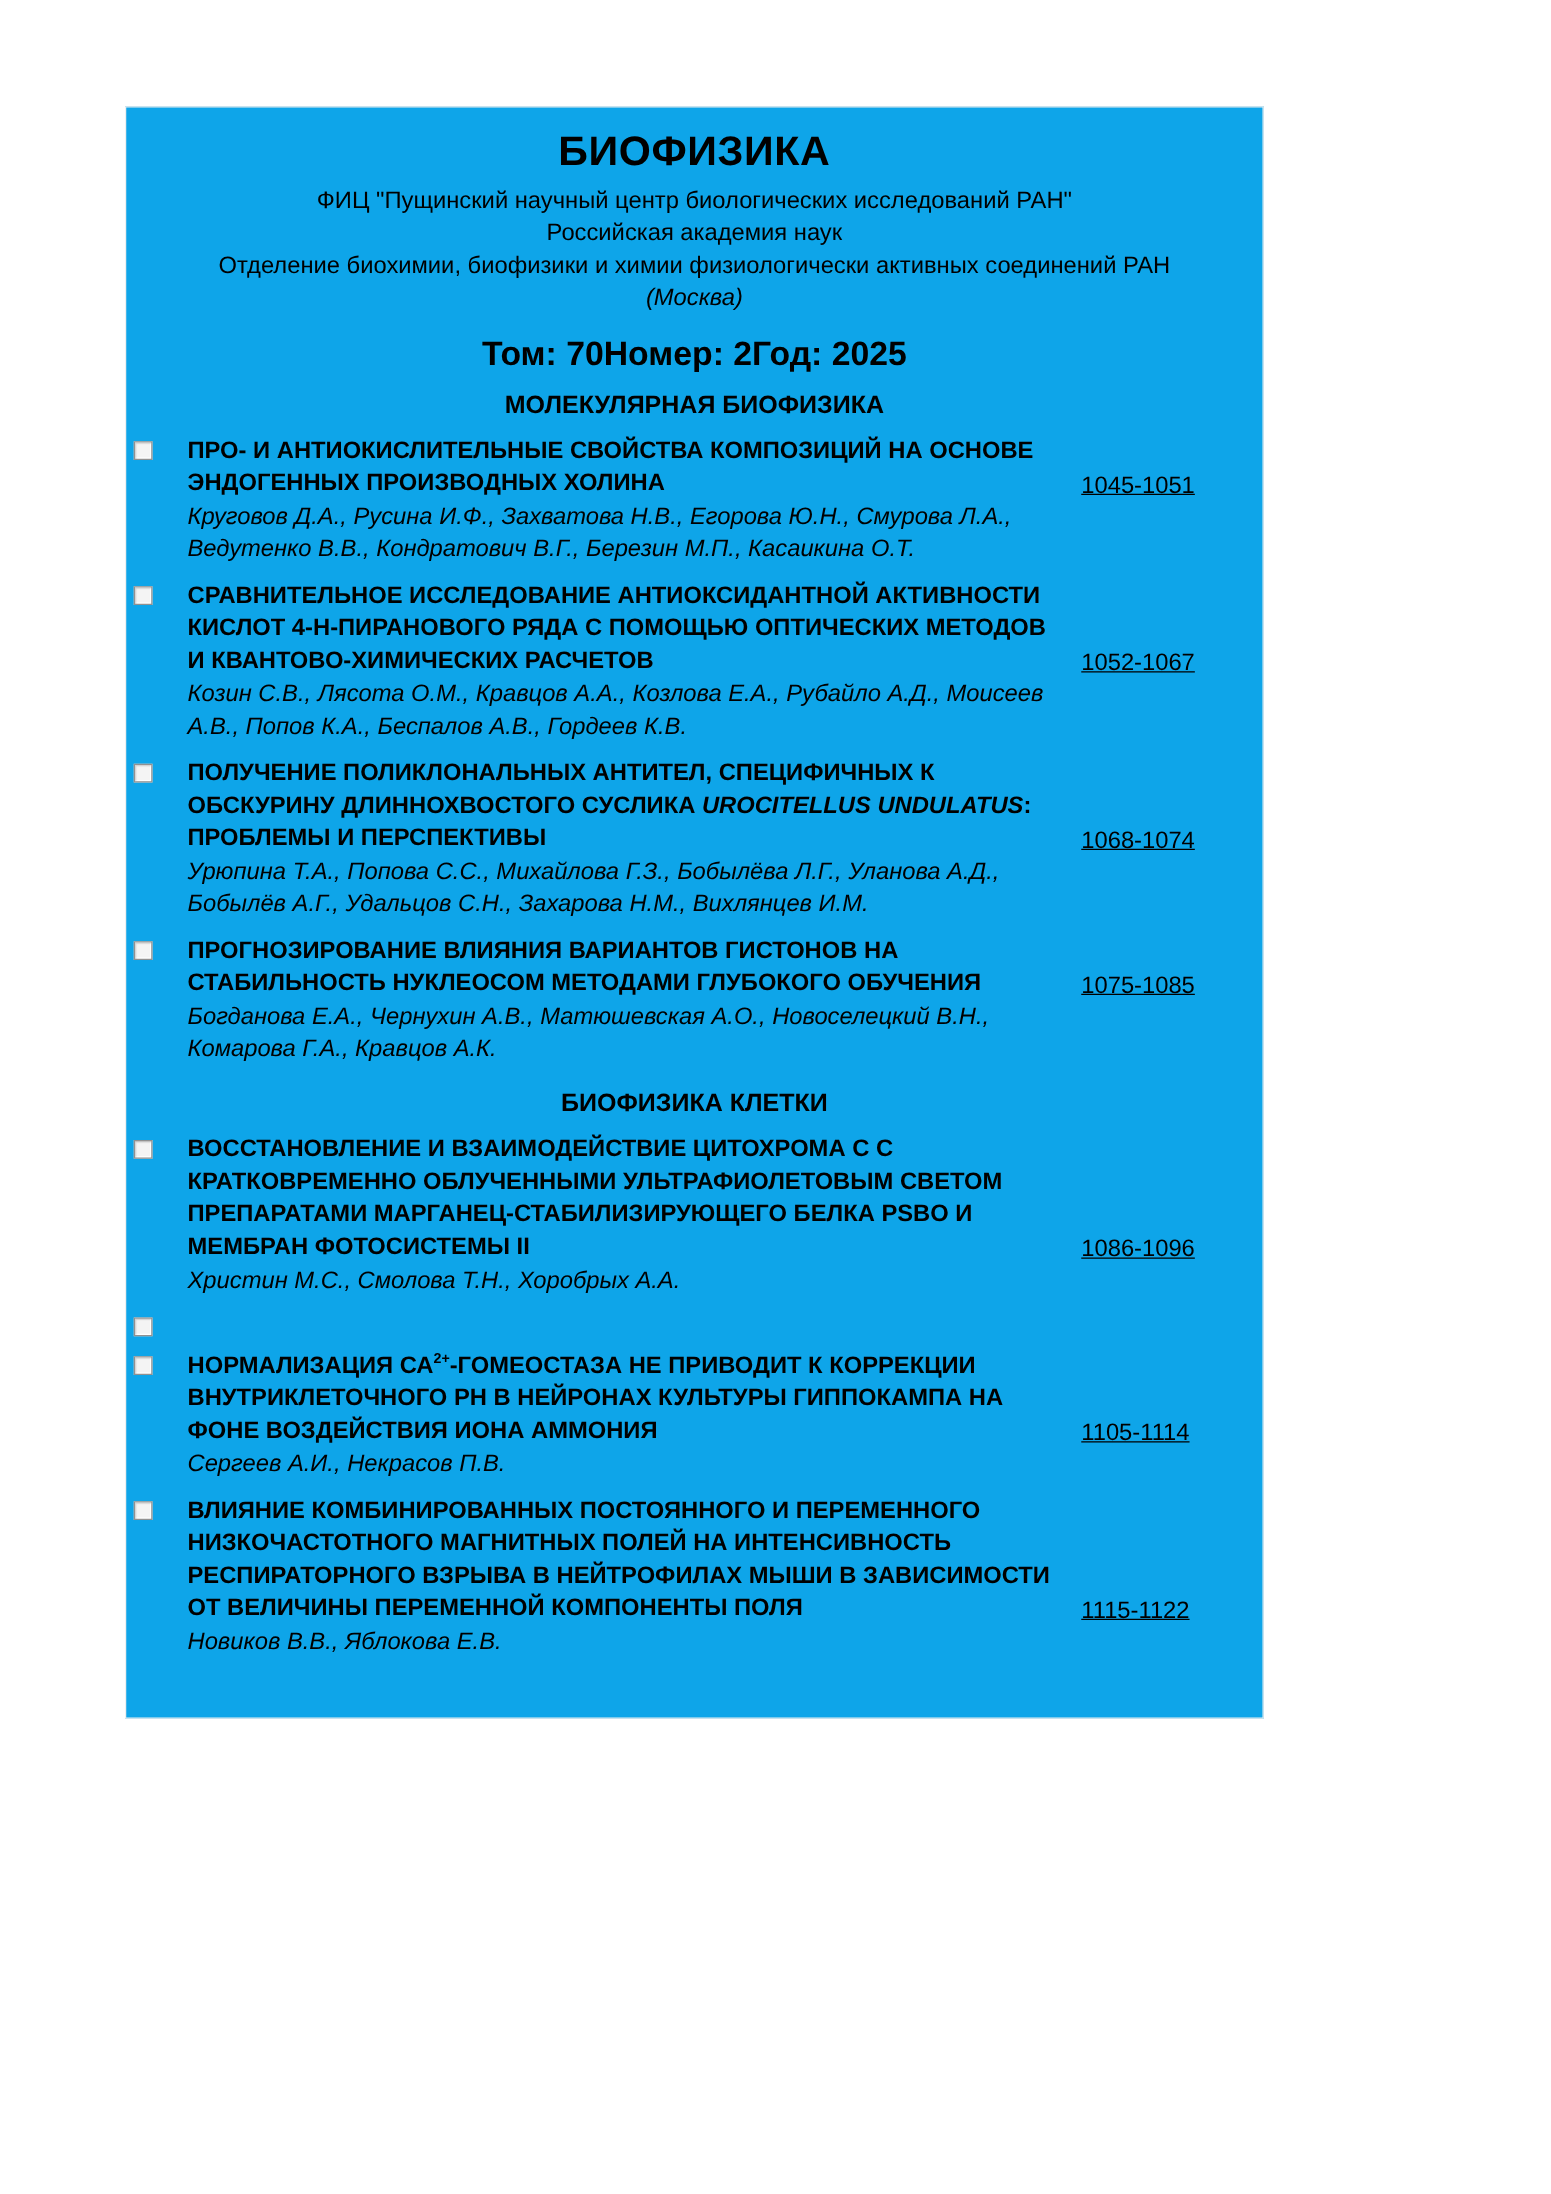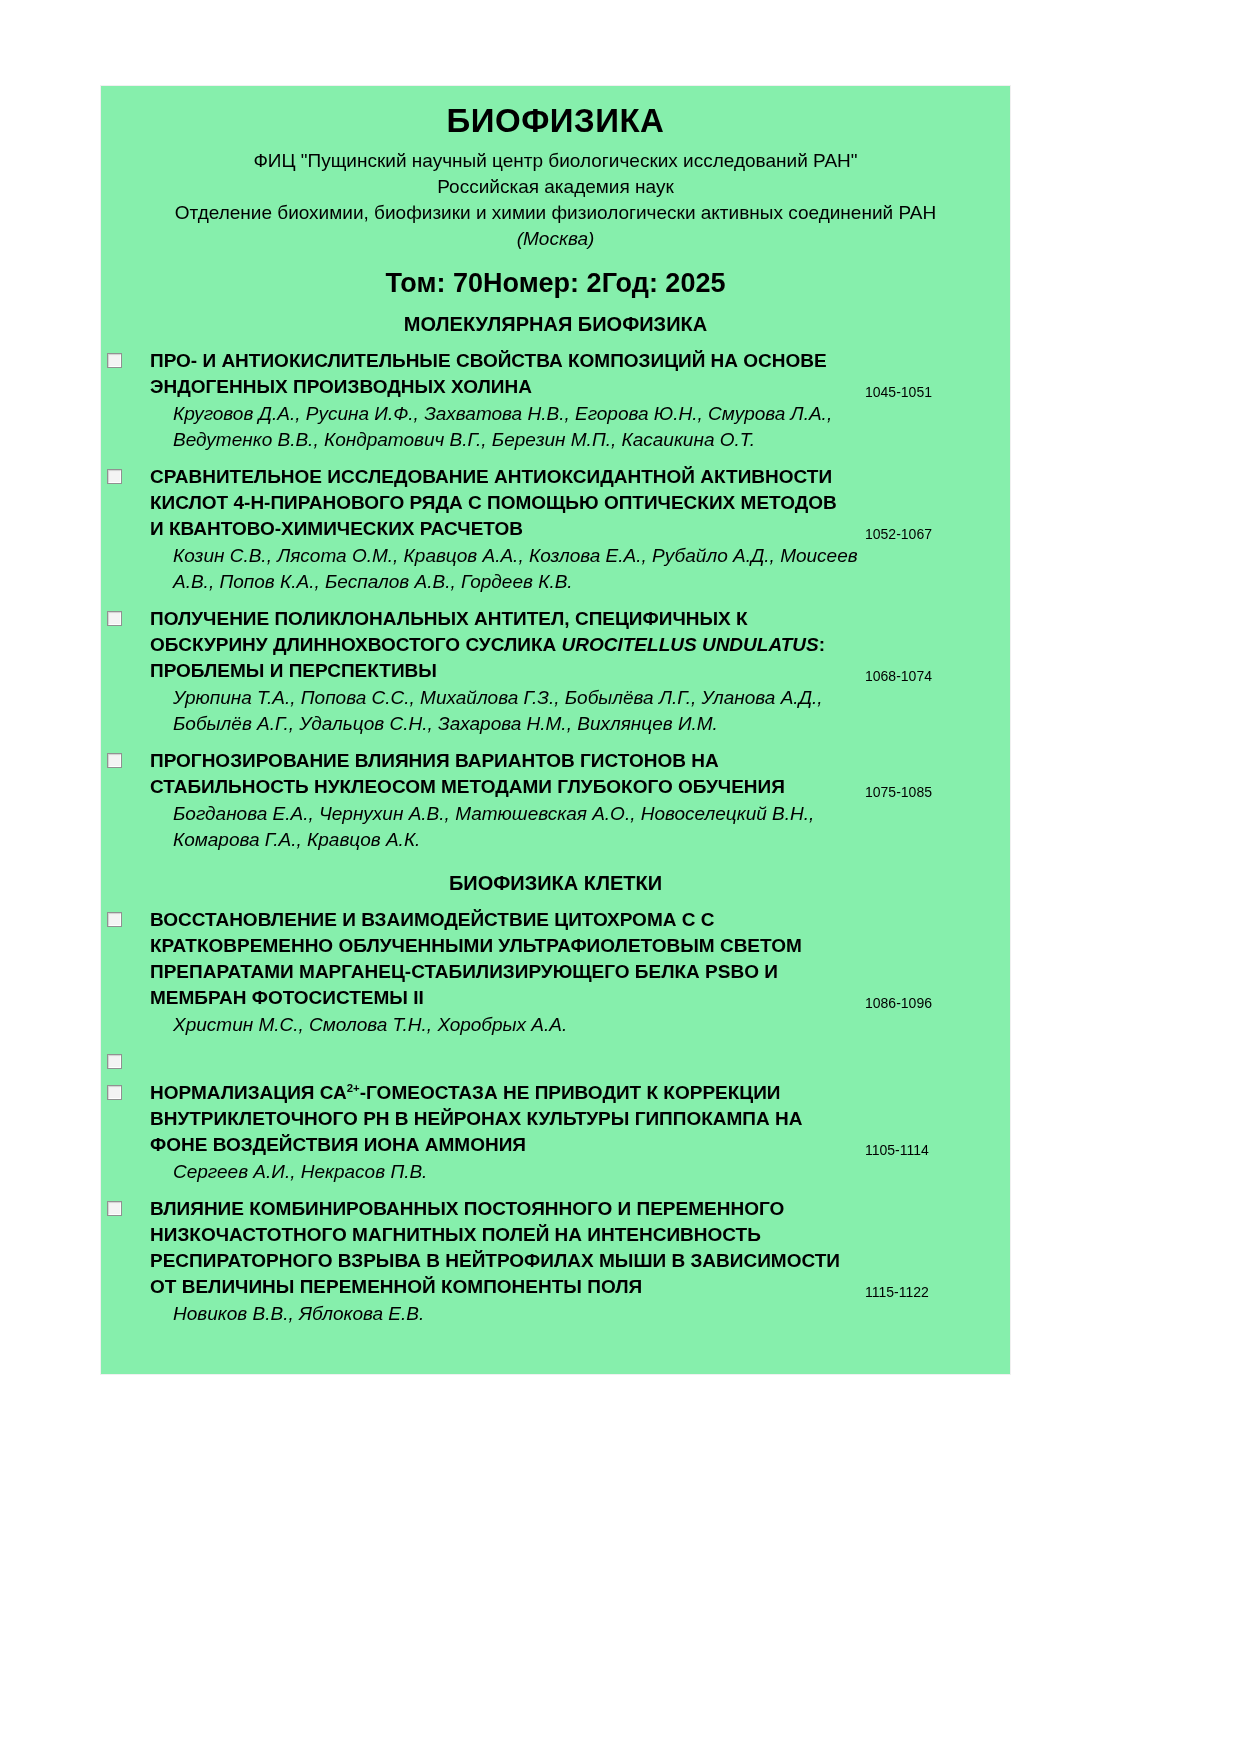--- a/index.html
+++ b/index.html
@@ -6,21 +6,21 @@
   html, body {
     background: #ffffff;
     font-family: "Liberation Sans", sans-serif;
     color: #000000;
   }
   body { width: 1241px; min-height: 1755px; }
 
   .page {
     width: 911px;
     margin: 85px 0 0 100px;
-    background: #86efac;
+    background: #0ea5e9;
     border: 1px solid #f0f0f0;
     padding: 10px 0 40px 0;
     min-height: 1250px;
   }
 
   
   .header { text-align: center; }
   .journal-title {
     font-size: 33px;
     font-weight: bold;
@@ -63,31 +63,31 @@
     flex: 0 0 690px;
     font-size: 19px;
     font-weight: bold;
     line-height: 26px;
   }
   .title .it { font-style: italic; }
   .title .sup { font-size: 60%; vertical-align: super; line-height: 0; }
   .pages {
     margin-left: auto;
     width: 145px;
-    font-size: 14px;
+    font-size: 19px;
     font-weight: normal;
     white-space: nowrap;
+    text-decoration: underline;
   }
   .authors {
     width: 690px;
     font-style: italic;
     font-size: 19px;
     line-height: 26px;
     margin-top: 1px;
-    margin-left: 23px;
   }
 </style>
 </head>
 <body>
 
 <div class="page">
   <header class="header">
     <h1 class="journal-title">БИОФИЗИКА</h1>
     <div class="hline">ФИЦ "Пущинский научный центр биологических исследований РАН"</div>
     <div class="hline">Российская академия наук</div>

